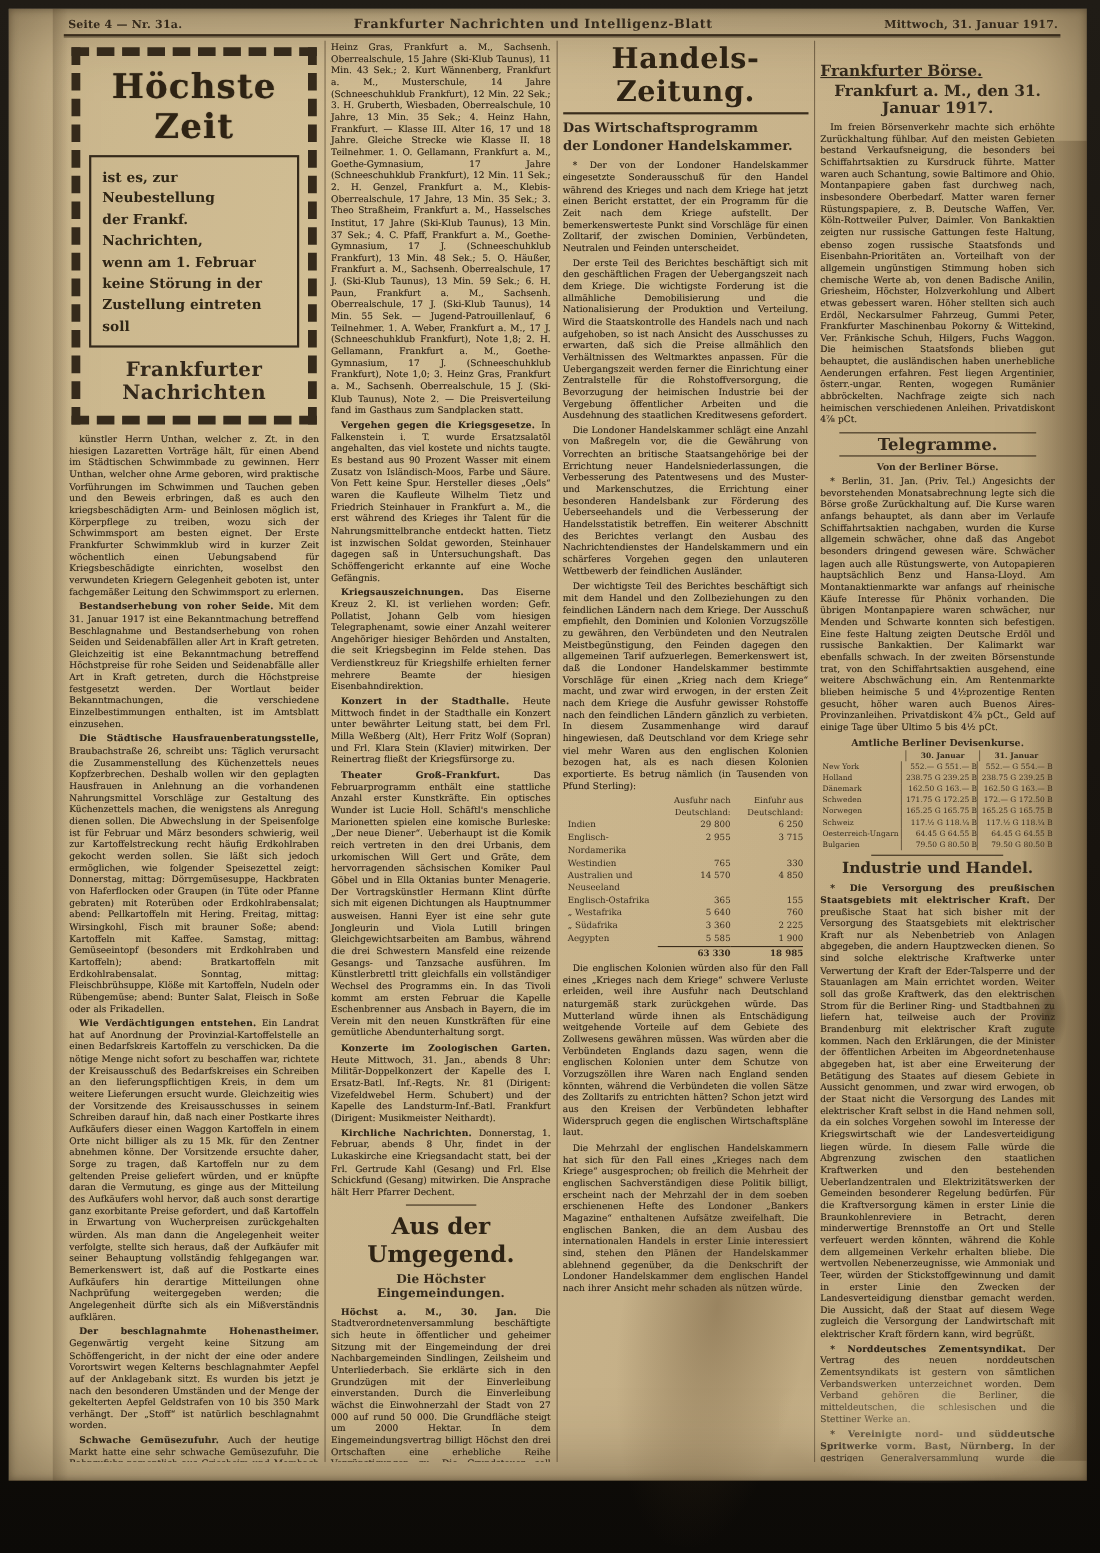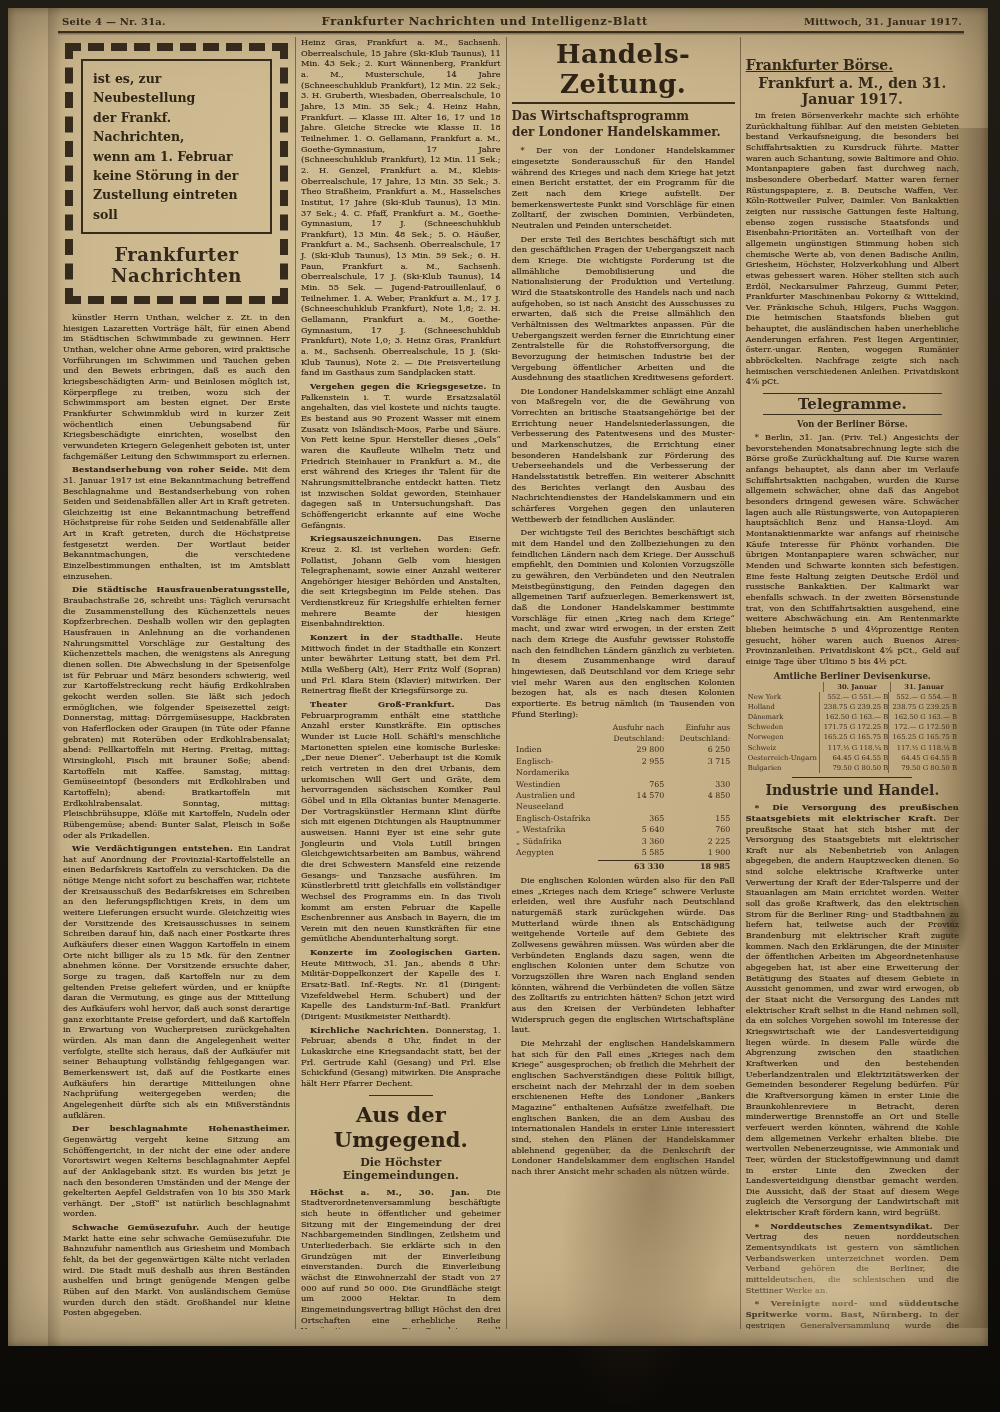--- a/index.html
+++ b/index.html
@@ -57,21 +57,21 @@
     margin:2px 0 8px 0;color:#2e2314;text-shadow:0 0 1px rgba(46,35,20,.6);}
   .ad-inner{border:2px solid #352a1b;margin:0 2px;padding:8px 10px;
     font-size:12.5px;line-height:1.55;font-weight:600;text-align:left;color:#3026166;}
   .ad-inner{color:#302616;}
   .ad-foot{font-size:18px;font-weight:700;text-align:center;margin-top:10px;letter-spacing:.5px;}
 
   
   .hz-title{font-size:26px;font-weight:700;text-align:center;margin:2px 0 2px 0;
     letter-spacing:.5px;border-bottom:2px solid #3a2d1c;padding-bottom:3px;color:#2e2314;}
   .hz-sub{font-size:12px;font-weight:700;line-height:1.35;margin:4px 0 5px 0;}
-  .hz-sub .l2{display:block;text-align:right;padding-right:14px;}
+  .hz-sub .l2{display:block;text-align:center;padding-right:14px;}
   .sec-big{font-size:21px;font-weight:700;text-align:center;margin:6px 0 4px 0;color:#2e2314;}
   .sec-sub{font-size:11px;font-weight:700;text-align:center;margin:0 0 5px 0;}
   .boerse-title{font-size:14px;font-weight:700;text-align:left;margin:20px 0 2px 0;text-decoration:underline;}
   .dateline{font-size:14px;font-weight:700;text-align:center;margin:0 0 3px 0;}
   .tele-wrap{width:84%;margin:6px auto 4px auto;border-top:1.5px solid #3a2d1c;border-bottom:1px solid #3a2d1c;}
   .tele-title{font-size:15px;font-weight:700;text-align:center;margin:1px 0;}
   .tele-sub{font-size:8.4px;font-weight:700;text-align:center;margin:2px 0 3px 0;}
   .divider{width:64px;border-top:1.2px solid #3a2d1c;margin:6px auto;}
   .ind-title{font-size:14px;font-weight:700;text-align:center;margin:4px 0 4px 0;}
 
@@ -108,20 +108,21 @@
     <span>Seite 4 — Nr. 31a.</span>
     <span class="mid">Frankfurter Nachrichten und Intelligenz-Blatt</span>
     <span>Mittwoch, 31. Januar 1917.</span>
   </div>
   <div class="head-rule"></div>
 
   <div class="cols">
 
     <div class="col c1">
       <div class="adbox">
+        <div class="ad-title">Höchste Zeit</div>
         <div class="ad-inner pre">ist es, zur Neubestellung
 der Frankf. Nachrichten,
 wenn am 1. Februar
 keine Störung in der
 Zustellung eintreten soll</div>
         <div class="ad-foot">Frankfurter Nachrichten</div>
       </div>
       <div class="art">
           <p>künstler Herrn Unthan, welcher z. Zt. in den hiesigen Lazaretten Vorträge hält, für einen Abend im Städtischen Schwimmbade zu gewinnen. Herr Unthan, welcher ohne Arme geboren, wird praktische Vorführungen im Schwimmen und Tauchen geben und den Beweis erbringen, daß es auch den kriegsbeschädigten Arm- und Beinlosen möglich ist, Körperpflege zu treiben, wozu sich der Schwimmsport am besten eignet. Der Erste Frankfurter Schwimmklub wird in kurzer Zeit wöchentlich einen Uebungsabend für Kriegsbeschädigte einrichten, woselbst den verwundeten Kriegern Gelegenheit geboten ist, unter fachgemäßer Leitung den Schwimmsport zu erlernen.</p>
         </div>

